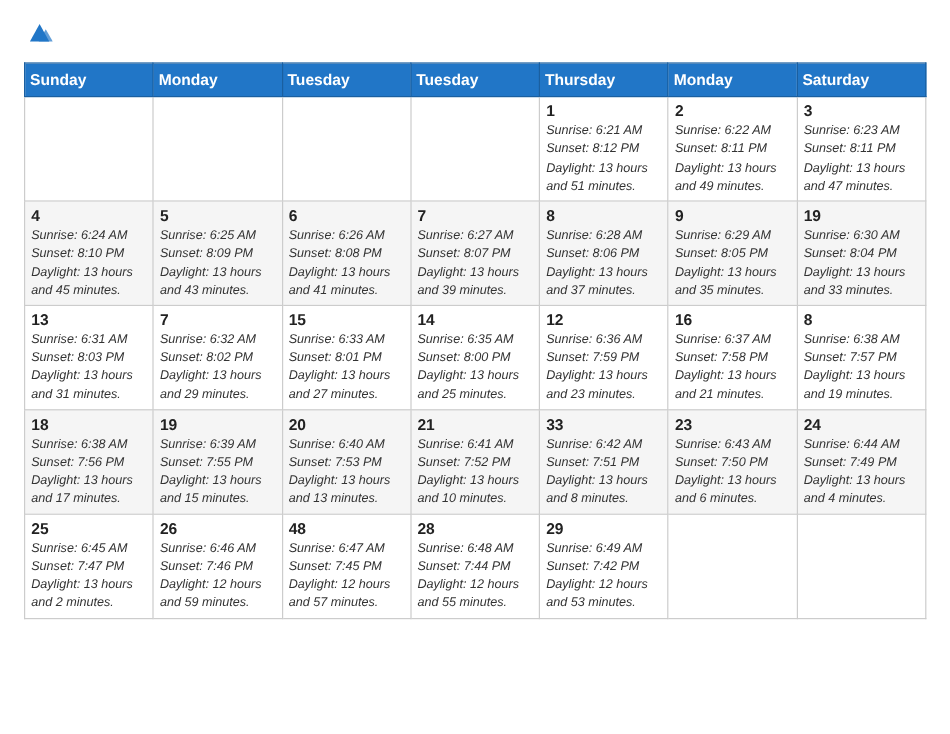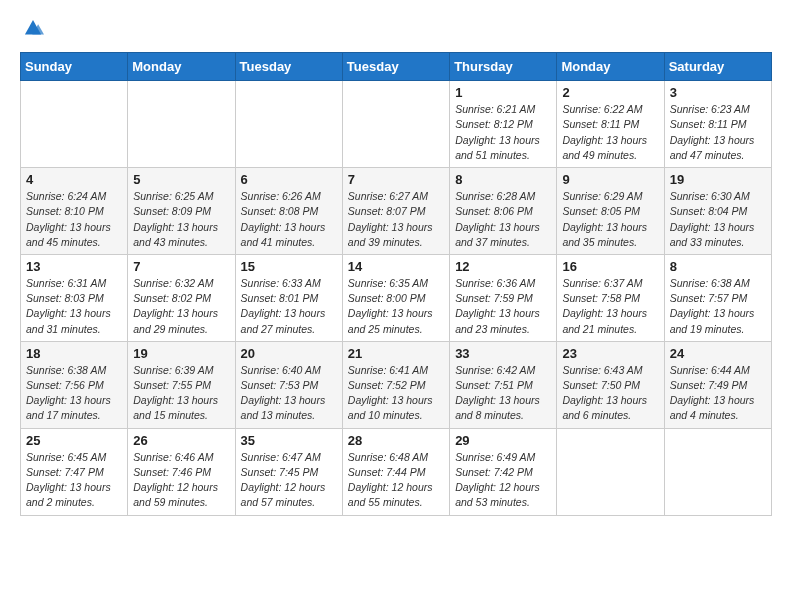--- a/index.html
+++ b/index.html
@@ -232,21 +232,21 @@
       <tr>
         <td>
           <div class="day-num">25</div>
           <div class="day-info">Sunrise: 6:45 AM<br>Sunset: 7:47 PM<br>Daylight: 13 hours<br>and 2 minutes.</div>
         </td>
         <td>
           <div class="day-num">26</div>
           <div class="day-info">Sunrise: 6:46 AM<br>Sunset: 7:46 PM<br>Daylight: 12 hours<br>and 59 minutes.</div>
         </td>
         <td>
-          <div class="day-num">35</div>
+          <div class="day-num">48</div>
           <div class="day-info">Sunrise: 6:47 AM<br>Sunset: 7:45 PM<br>Daylight: 12 hours<br>and 57 minutes.</div>
         </td>
         <td>
           <div class="day-num">28</div>
           <div class="day-info">Sunrise: 6:48 AM<br>Sunset: 7:44 PM<br>Daylight: 12 hours<br>and 55 minutes.</div>
         </td>
         <td>
           <div class="day-num">29</div>
           <div class="day-info">Sunrise: 6:49 AM<br>Sunset: 7:42 PM<br>Daylight: 12 hours<br>and 53 minutes.</div>
         </td>

